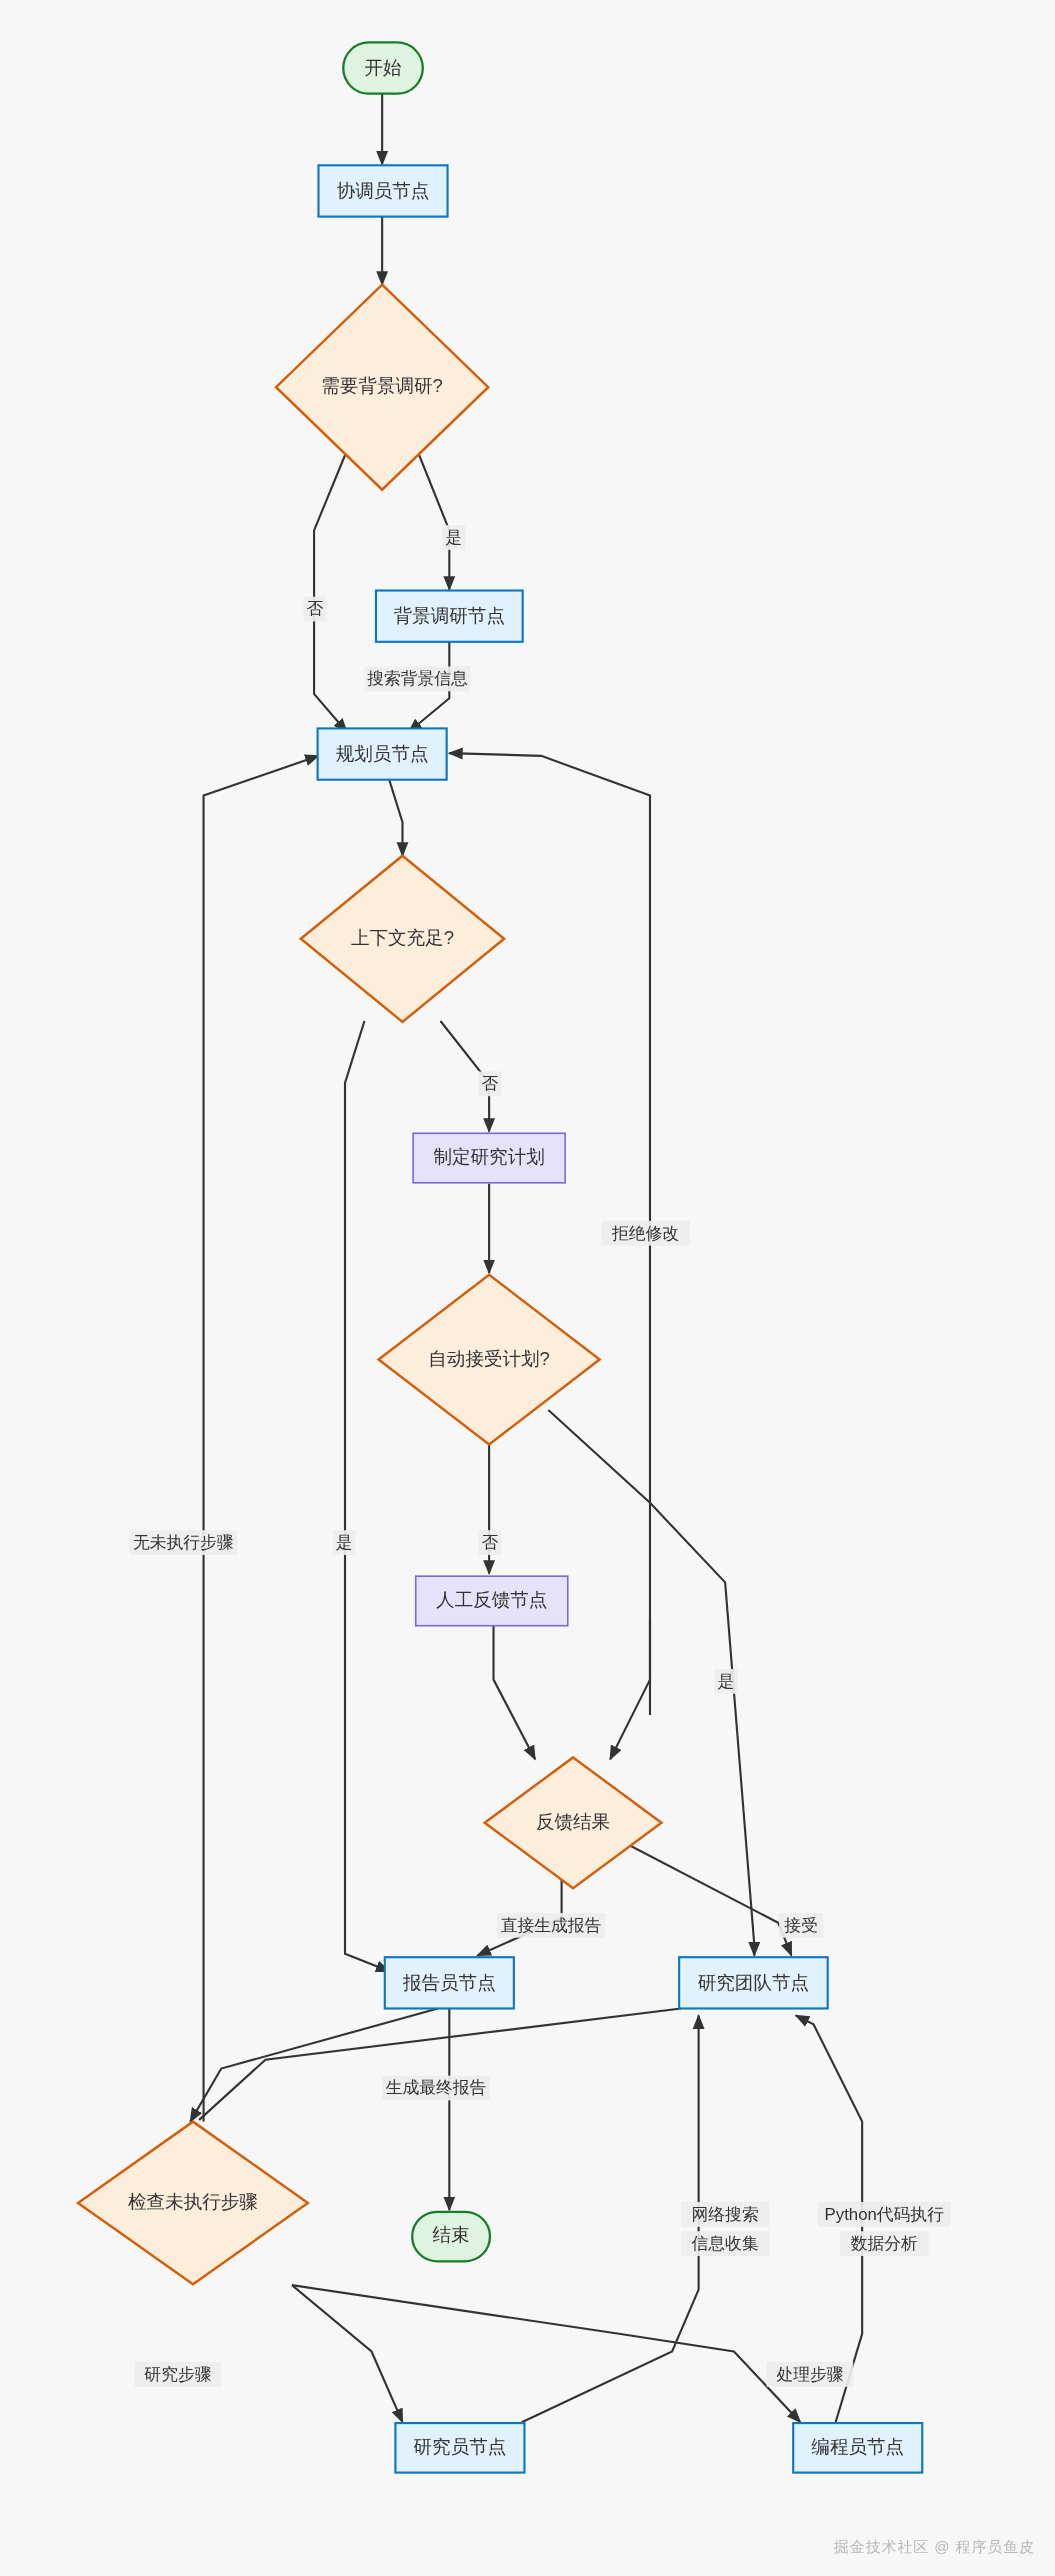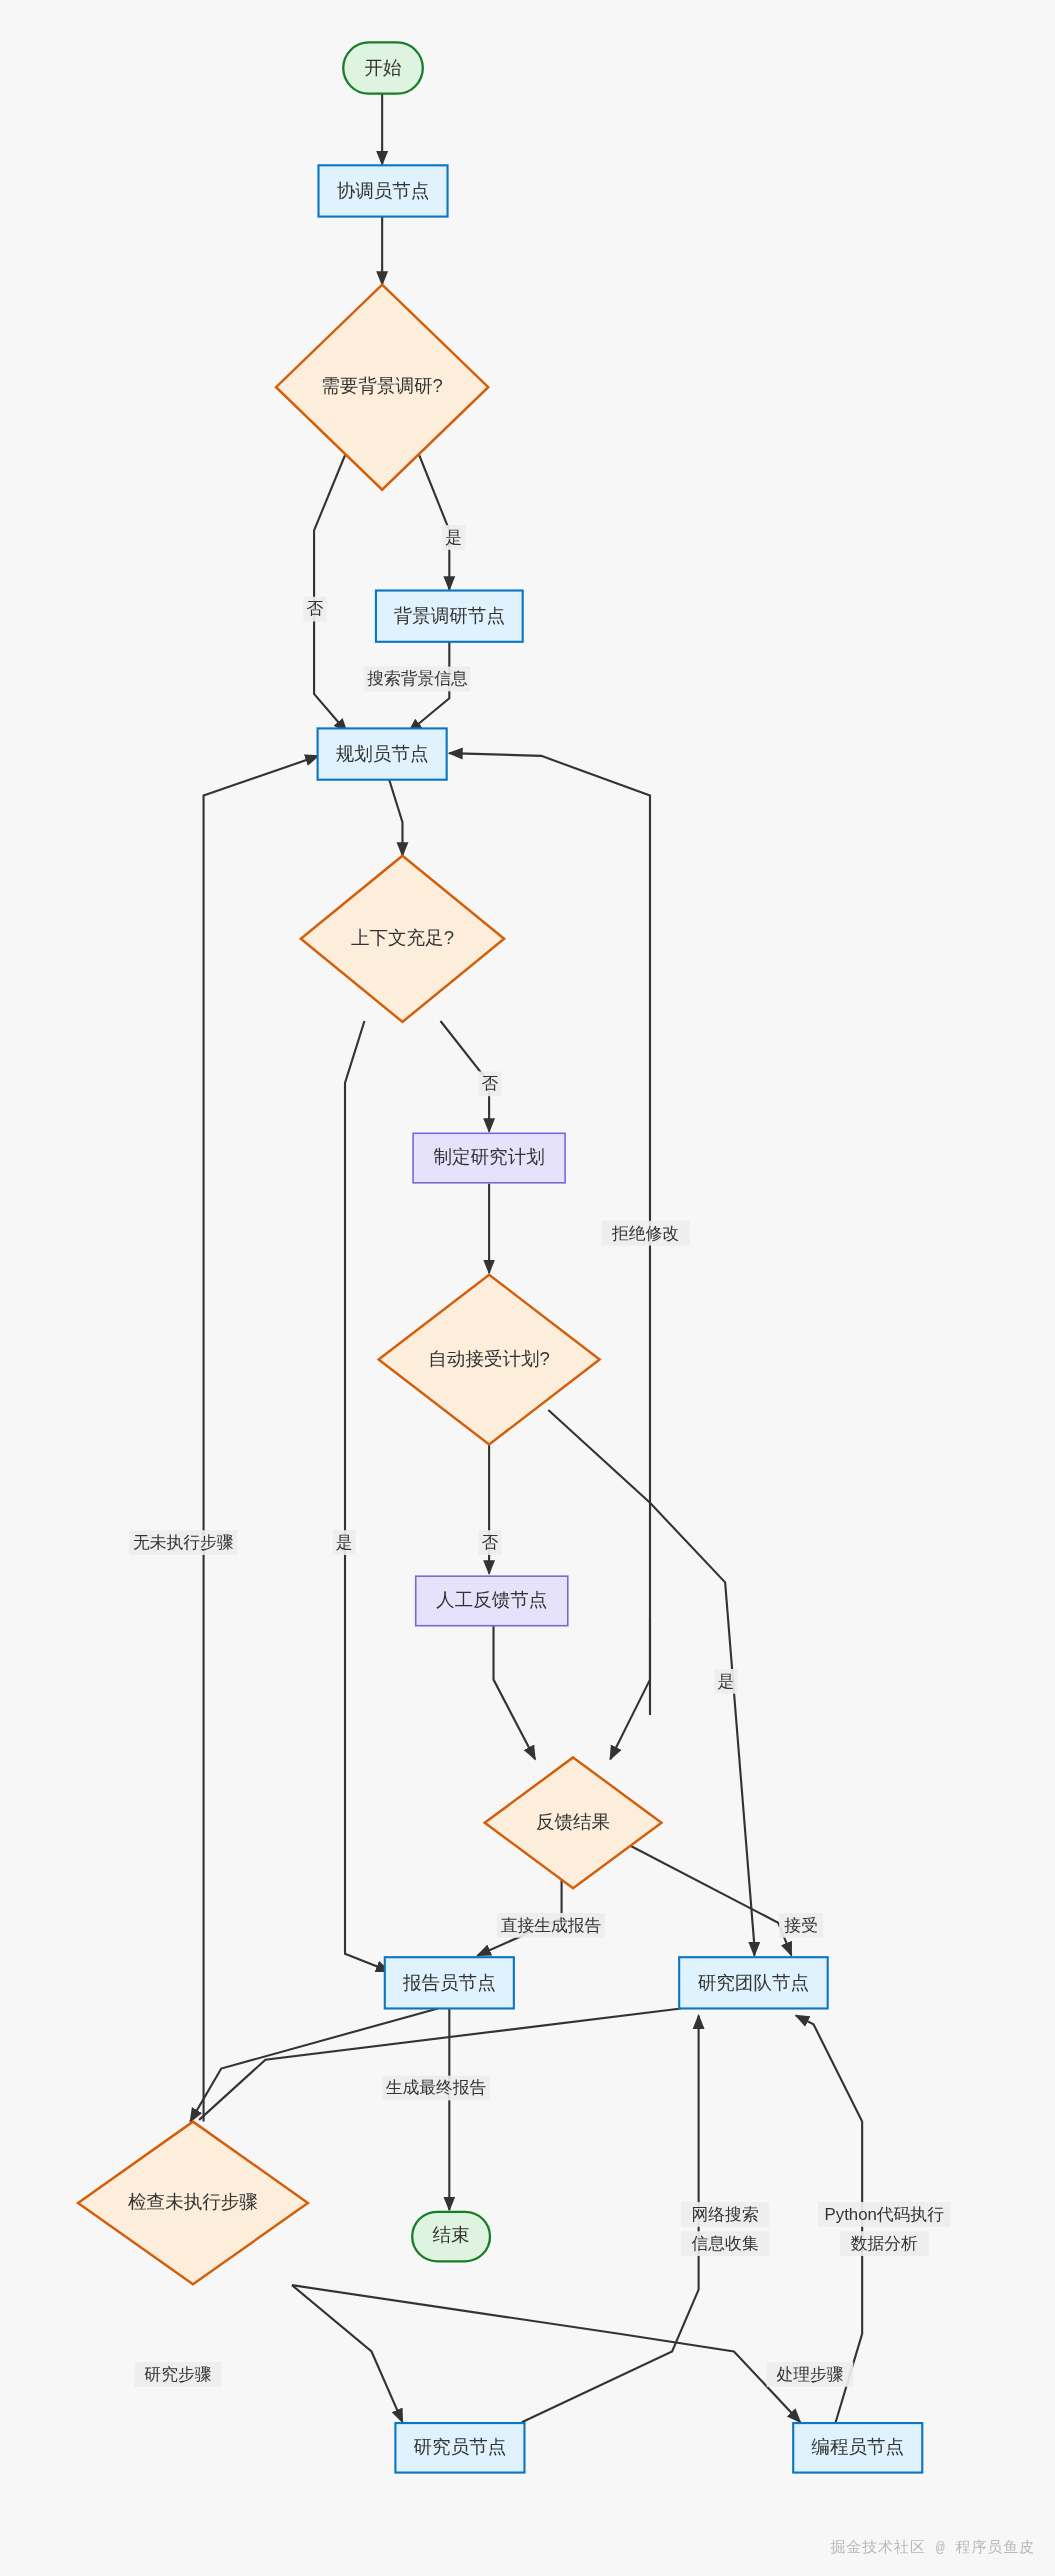--- a/index.html
+++ b/index.html
@@ -22,21 +22,21 @@
   }
   .edge-label-bg{fill:#ededed;opacity:.92;}
   .edge-path{fill:none;stroke:#333333;stroke-width:2.4;}
   .rect-node{fill:#e0f2fd;stroke:#0b76c4;stroke-width:2.4;}
   .diamond-node{fill:#fdeedc;stroke:#d35f0b;stroke-width:2.8;}
   .purple-node{fill:#e7e2fb;stroke:#7a67d6;stroke-width:1.8;}
   .term-node{fill:#dff3e1;stroke:#177d27;stroke-width:2.6;}
   .watermark{
     position:absolute;right:21px;bottom:19.4px;
     font-size:15px;color:#b9b9b9;letter-spacing:0.9px;
-    font-family:Liberation Mono, monospace;
+    font-family:Liberation Sans, sans-serif;
     white-space:nowrap;
   }
 </style>
 </head>
 <body>
 
 <svg id="canvas" viewBox="0 0 1194 2914">
   <defs>
     <marker id="arrow" viewBox="0 0 10 10" refX="9" refY="5" markerWidth="7" markerHeight="7" orient="auto-start-reverse">
       <path d="M 0 1 L 10 5 L 0 9 z" fill="#333333"></path>

